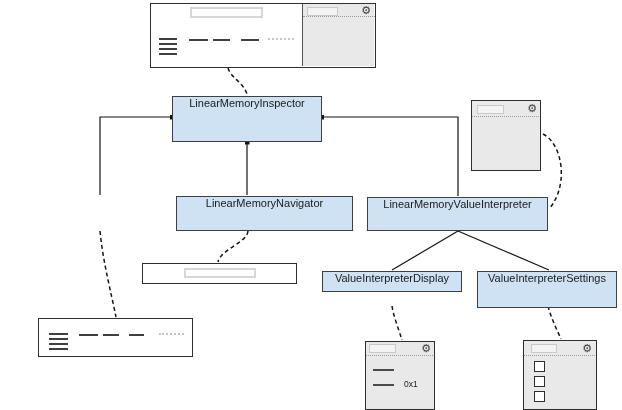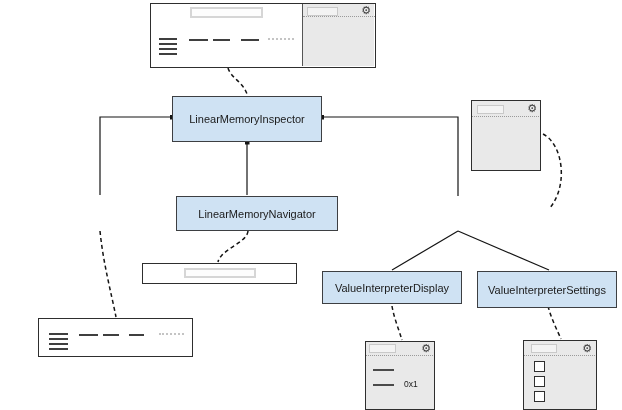--- a/index.html
+++ b/index.html
@@ -9,21 +9,21 @@
   }
   .svg-layer { position:absolute; left:0; top:0; width:622px; height:410px; }
   .edge { fill:none; stroke:var(--connector,#141414); stroke-width:1.2; }
   .edge.dashed { stroke-dasharray:4 3; stroke-width:1.5; }
   .edge-dot { fill:var(--connector,#141414); }
 
   .node {
     position:absolute; box-sizing:border-box;
     background:var(--node-fill,#cfe2f3);
     border:1px solid var(--node-border,#3d3f42);
-    display:flex; align-items:center; justify-content:center;
+    display:flex; justify-content:center;
     font-size:11px; color:#1a1a1a; white-space:nowrap;
   }
 
   .wf { position:absolute; box-sizing:border-box; background:#ffffff;
         border:1.5px solid var(--outline,#2e2e2e); }
   .wf-gray { background:var(--panel-gray,#e9e9e9); }
 
   .abs { position:absolute; box-sizing:border-box; }
   .input-glyph { background:#fdfdfd; border:2px solid #d6d6d6; }
   .input-glyph.thin { border-width:1.5px; background:#f3f3f3; border-color:#c9c9c9; }
@@ -80,24 +80,27 @@
 
   <div class="wf wf-gray" style="left:471px; top:100px; width:70px; height:71px;">
     <div class="abs input-glyph thin" style="left:5px; top:4px; width:27px; height:9px;"></div>
     <span class="abs gear" style="right:3px; top:2px;">⚙</span>
     <div class="abs dotsep" style="left:0; top:15px; width:67px;"></div>
   </div>
 
   <div class="node" style="left:172px; top:96px; width:150px; height:46px;">
     <span>LinearMemoryInspector</span>
   </div>
-  <div class="node" style="left:176px; top:196px; width:162px; height:35px;">
+  <div class="node" style="left:176px; top:196px; width:177px; height:35px;">
     <span>LinearMemoryNavigator</span>
   </div>
-  <div class="node" style="left:322px; top:271px; width:140px; height:33px;">
+  <div class="node" style="left:367px; top:197px; width:181px; height:34px;">
+    <span>LinearMemoryValueInterpreter</span>
+  </div>
+  <div class="node" style="left:322px; top:271px; width:140px; height:21px;">
     <span>ValueInterpreterDisplay</span>
   </div>
   <div class="node" style="left:477px; top:271px; width:140px; height:37px;">
     <span>ValueInterpreterSettings</span>
   </div>
 
   <div class="wf" style="left:142px; top:263px; width:155px; height:21px;">
     <div class="abs input-glyph" style="left:41px; top:4px; width:72px; height:10px;"></div>
   </div>
 

